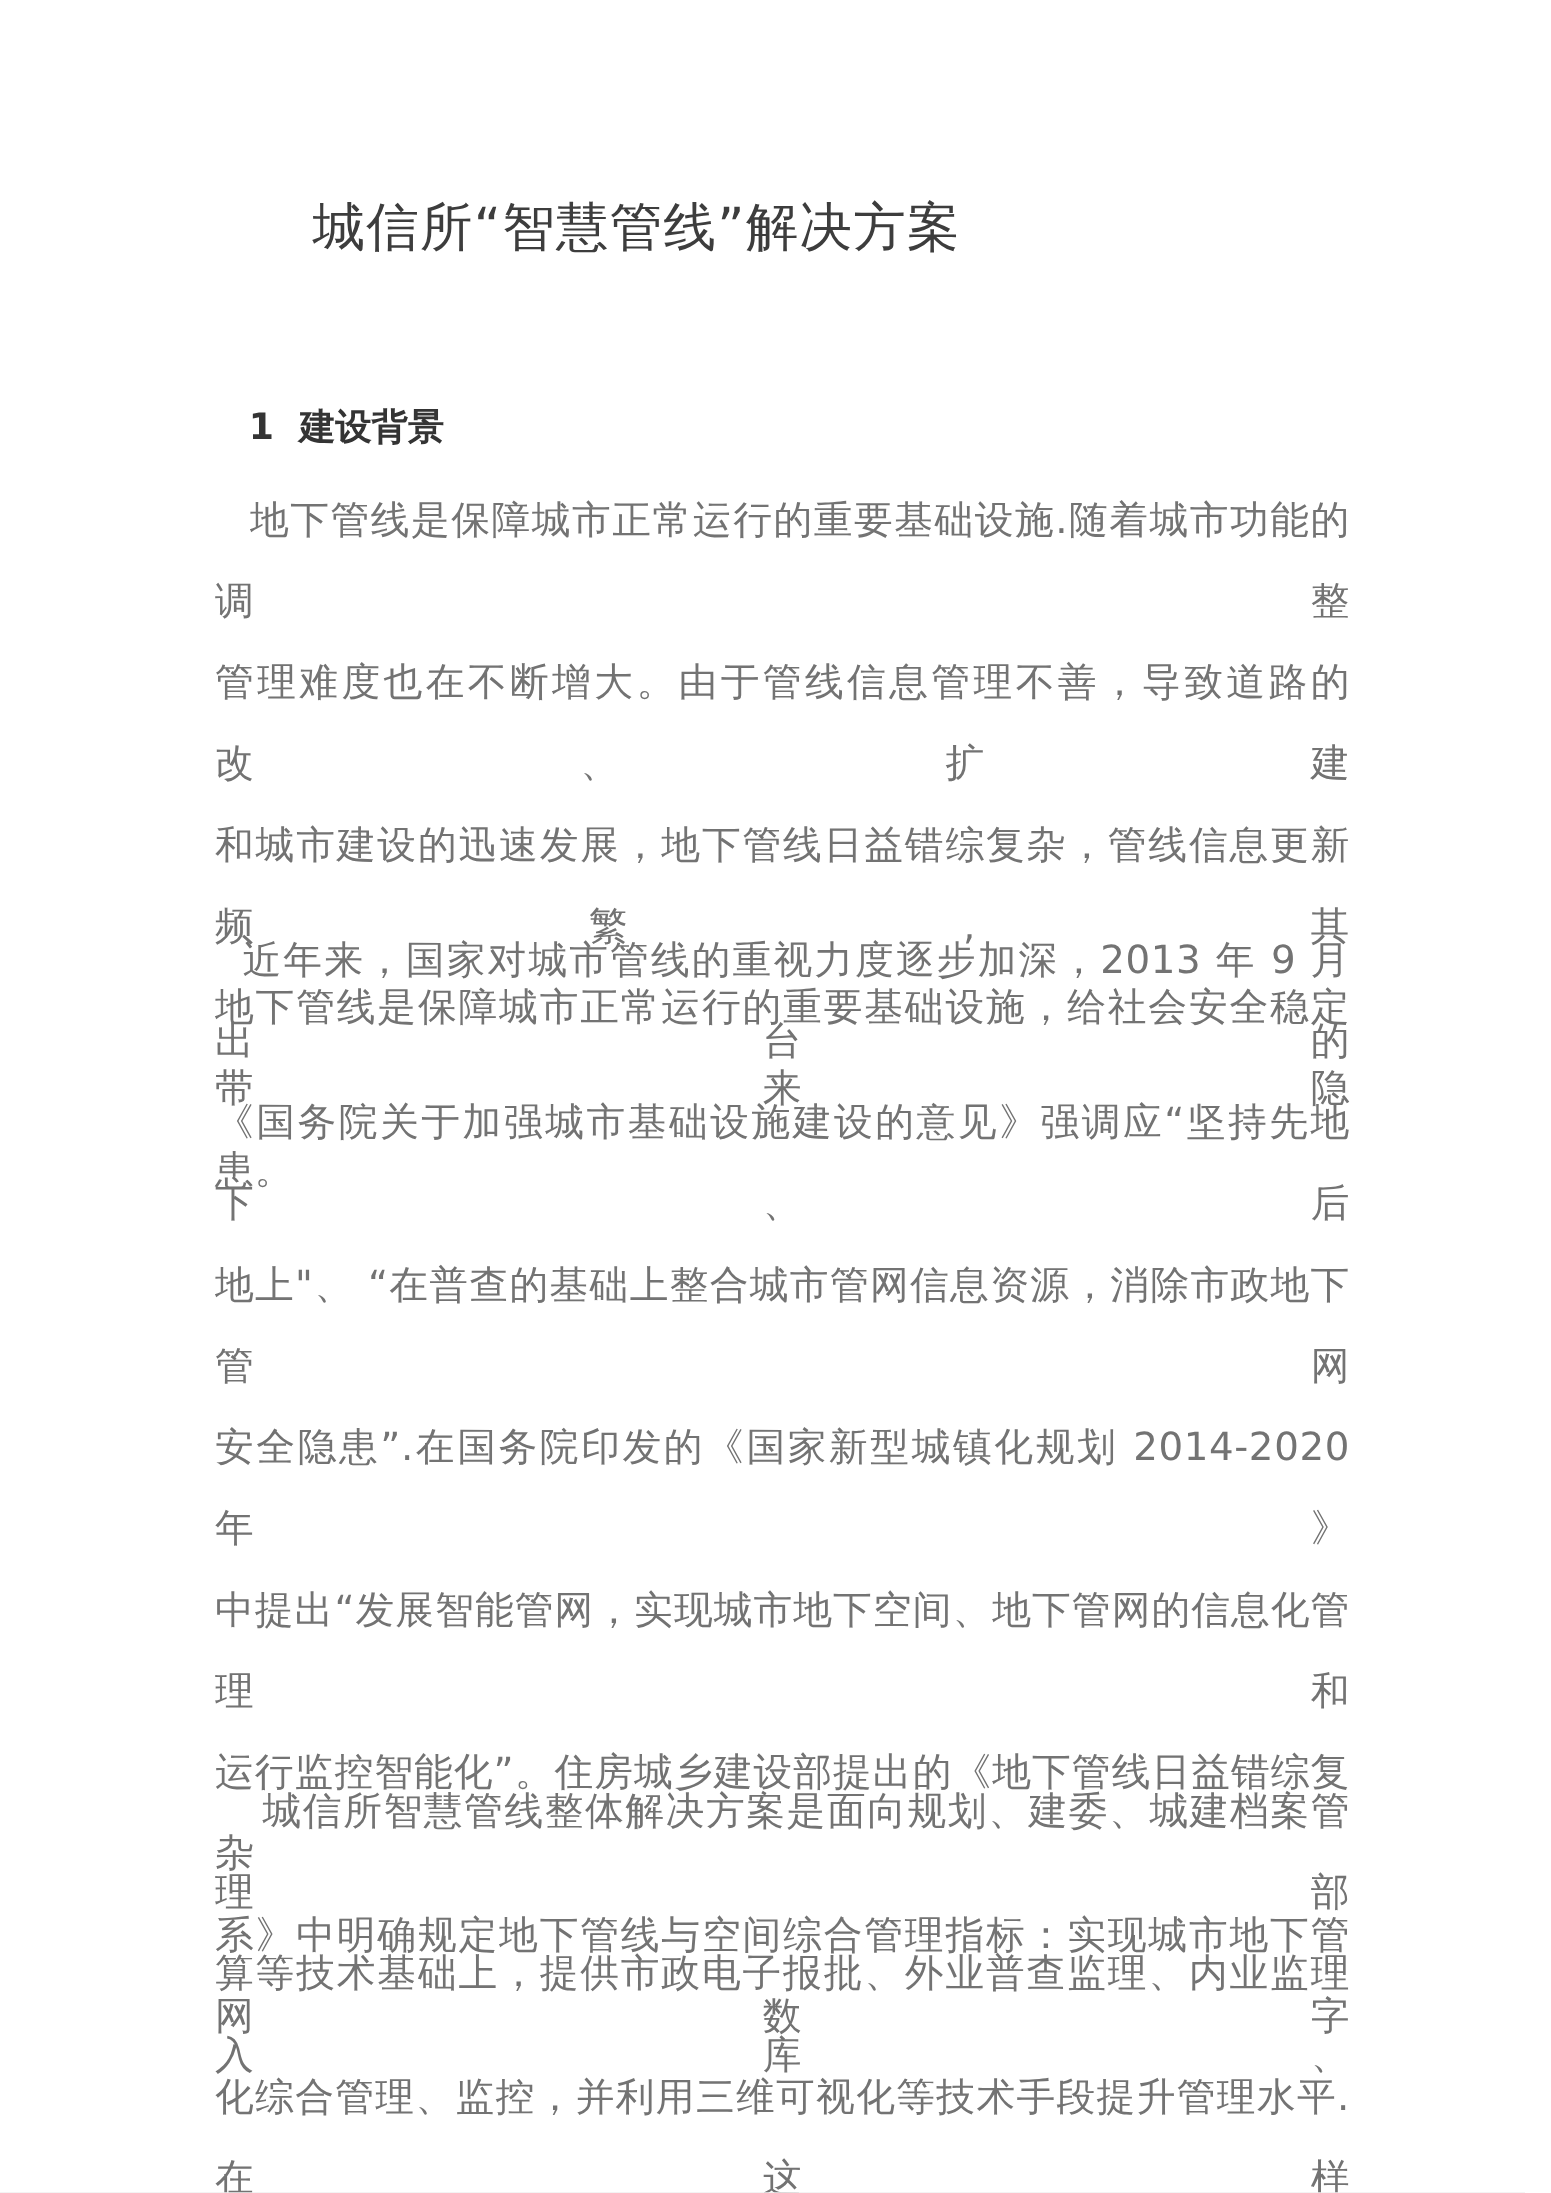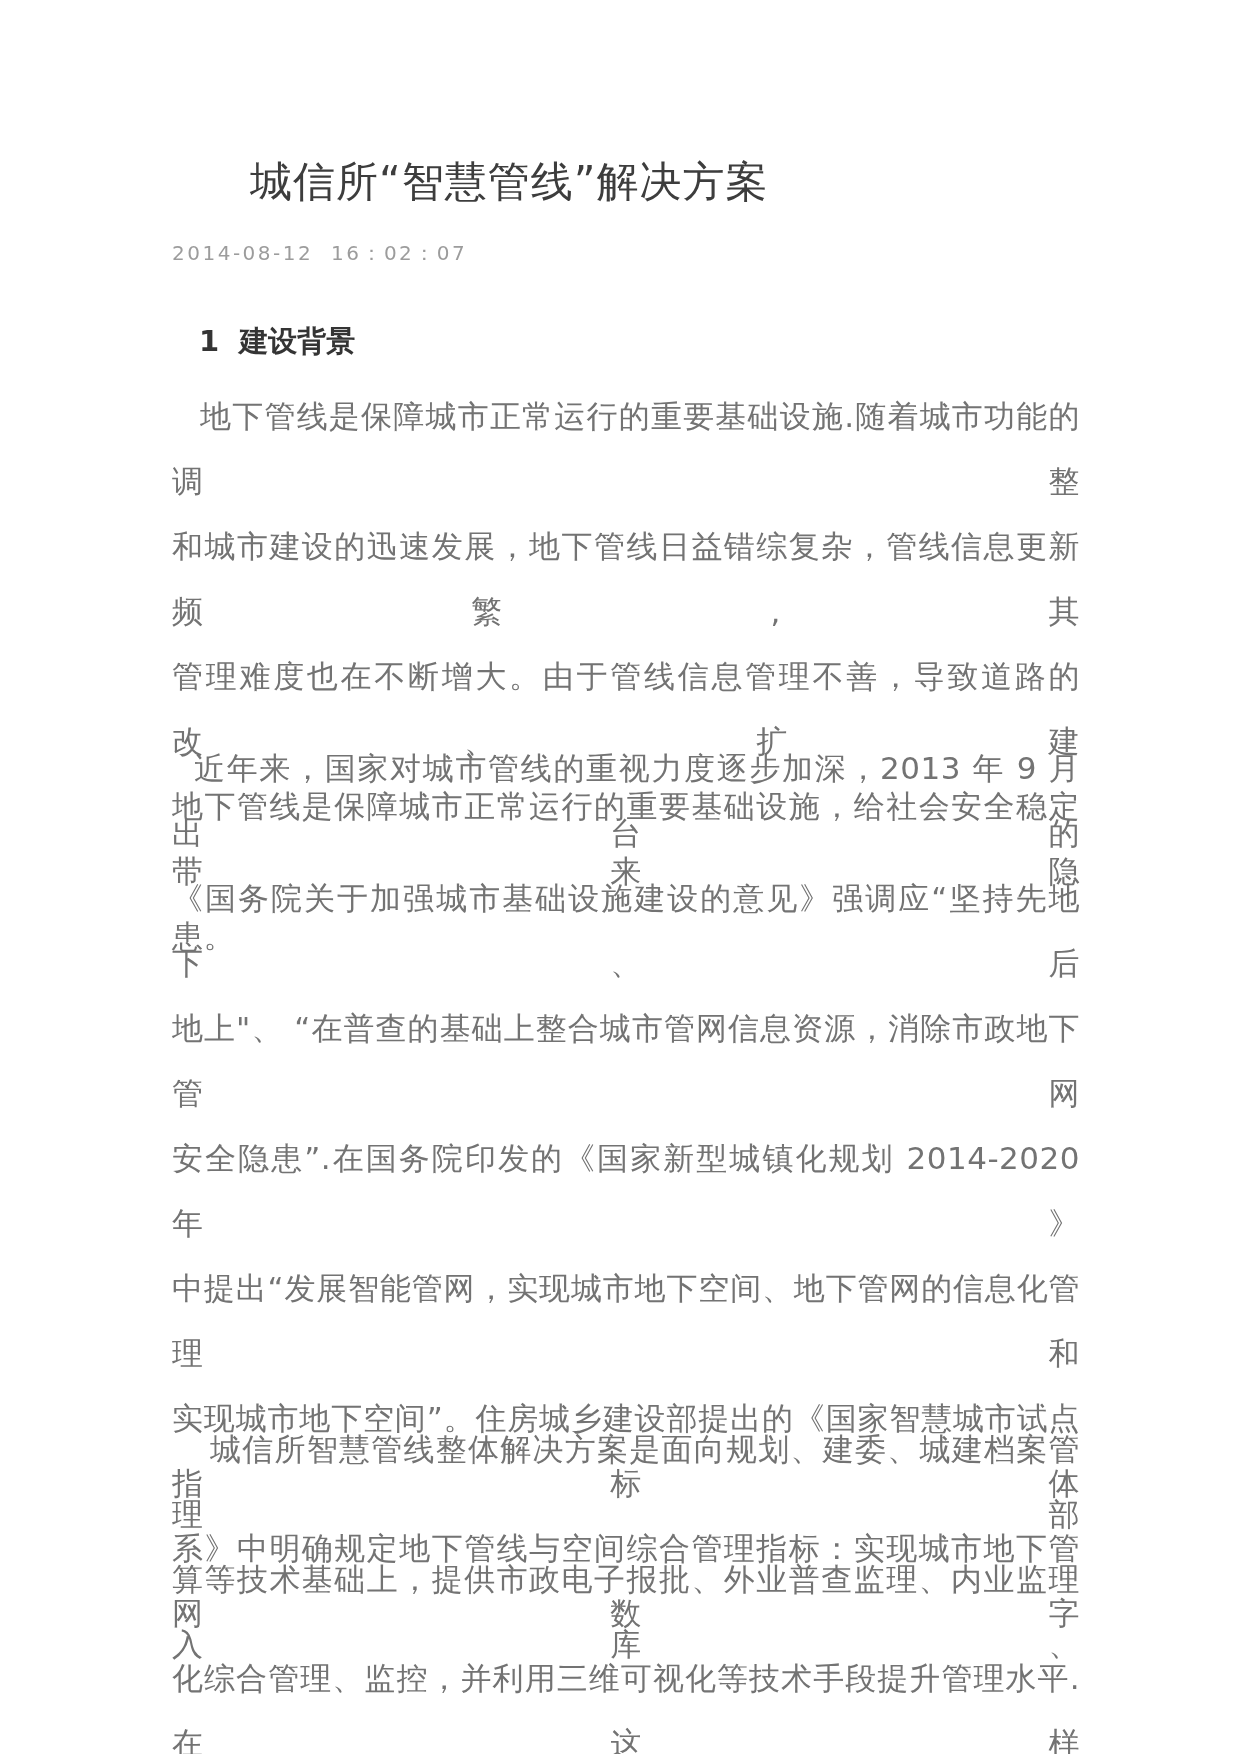--- a/index.html
+++ b/index.html
@@ -72,40 +72,39 @@
   .ind-lg { text-indent: 38px; }
 </style>
 </head>
 <body>
 
 <div class="page">
 
   <h1 class="title">城信所“智慧管线”解决方案</h1>
 
   <div class="meta">
-    <div class="meta-line">2014-08-12  16：02：07</div>
   </div>
 
   <h2 class="heading">1  建设背景</h2>
 
   <div class="para" id="para-1">
     <div class="line ind">地下管线是保障城市正常运行的重要基础设施.随着城市功能的调整</div>
+    <div class="line">管理难度也在不断增大。由于管线信息管理不善，导致道路的改、扩建</div>
     <div class="line">和城市建设的迅速发展，地下管线日益错综复杂，管线信息更新频繁,其</div>
-    <div class="line">管理难度也在不断增大。由于管线信息管理不善，导致道路的改、扩建</div>
     <div class="line">地下管线是保障城市正常运行的重要基础设施，给社会安全稳定带来隐</div>
     <div class="line end">患。</div>
   </div>
 
   <div class="para" id="para-2">
     <div class="line ind-sm">近年来，国家对城市管线的重视力度逐步加深，2013 年 9 月出台的</div>
     <div class="line">《国务院关于加强城市基础设施建设的意见》强调应“坚持先地下、后</div>
     <div class="line">地上"、 “在普查的基础上整合城市管网信息资源，消除市政地下管网</div>
     <div class="line">安全隐患”.在国务院印发的《国家新型城镇化规划 2014-2020 年》</div>
     <div class="line">中提出“发展智能管网，实现城市地下空间、地下管网的信息化管理和</div>
-    <div class="line">实现城市地下空间”。住房城乡建设部提出的《国家智慧城市试点指标体</div>
+    <div class="line">运行监控智能化”。住房城乡建设部提出的《地下管线日益错综复杂</div>
     <div class="line">系》中明确规定地下管线与空间综合管理指标：实现城市地下管网数字</div>
     <div class="line">化综合管理、监控，并利用三维可视化等技术手段提升管理水平.在这样</div>
 
   </div>
 
   <div class="para" id="para-3">
     <div class="line ind-lg">城信所智慧管线整体解决方案是面向规划、建委、城建档案管理部</div>
     <div class="line">算等技术基础上，提供市政电子报批、外业普查监理、内业监理入库、</div>
   </div>
 

